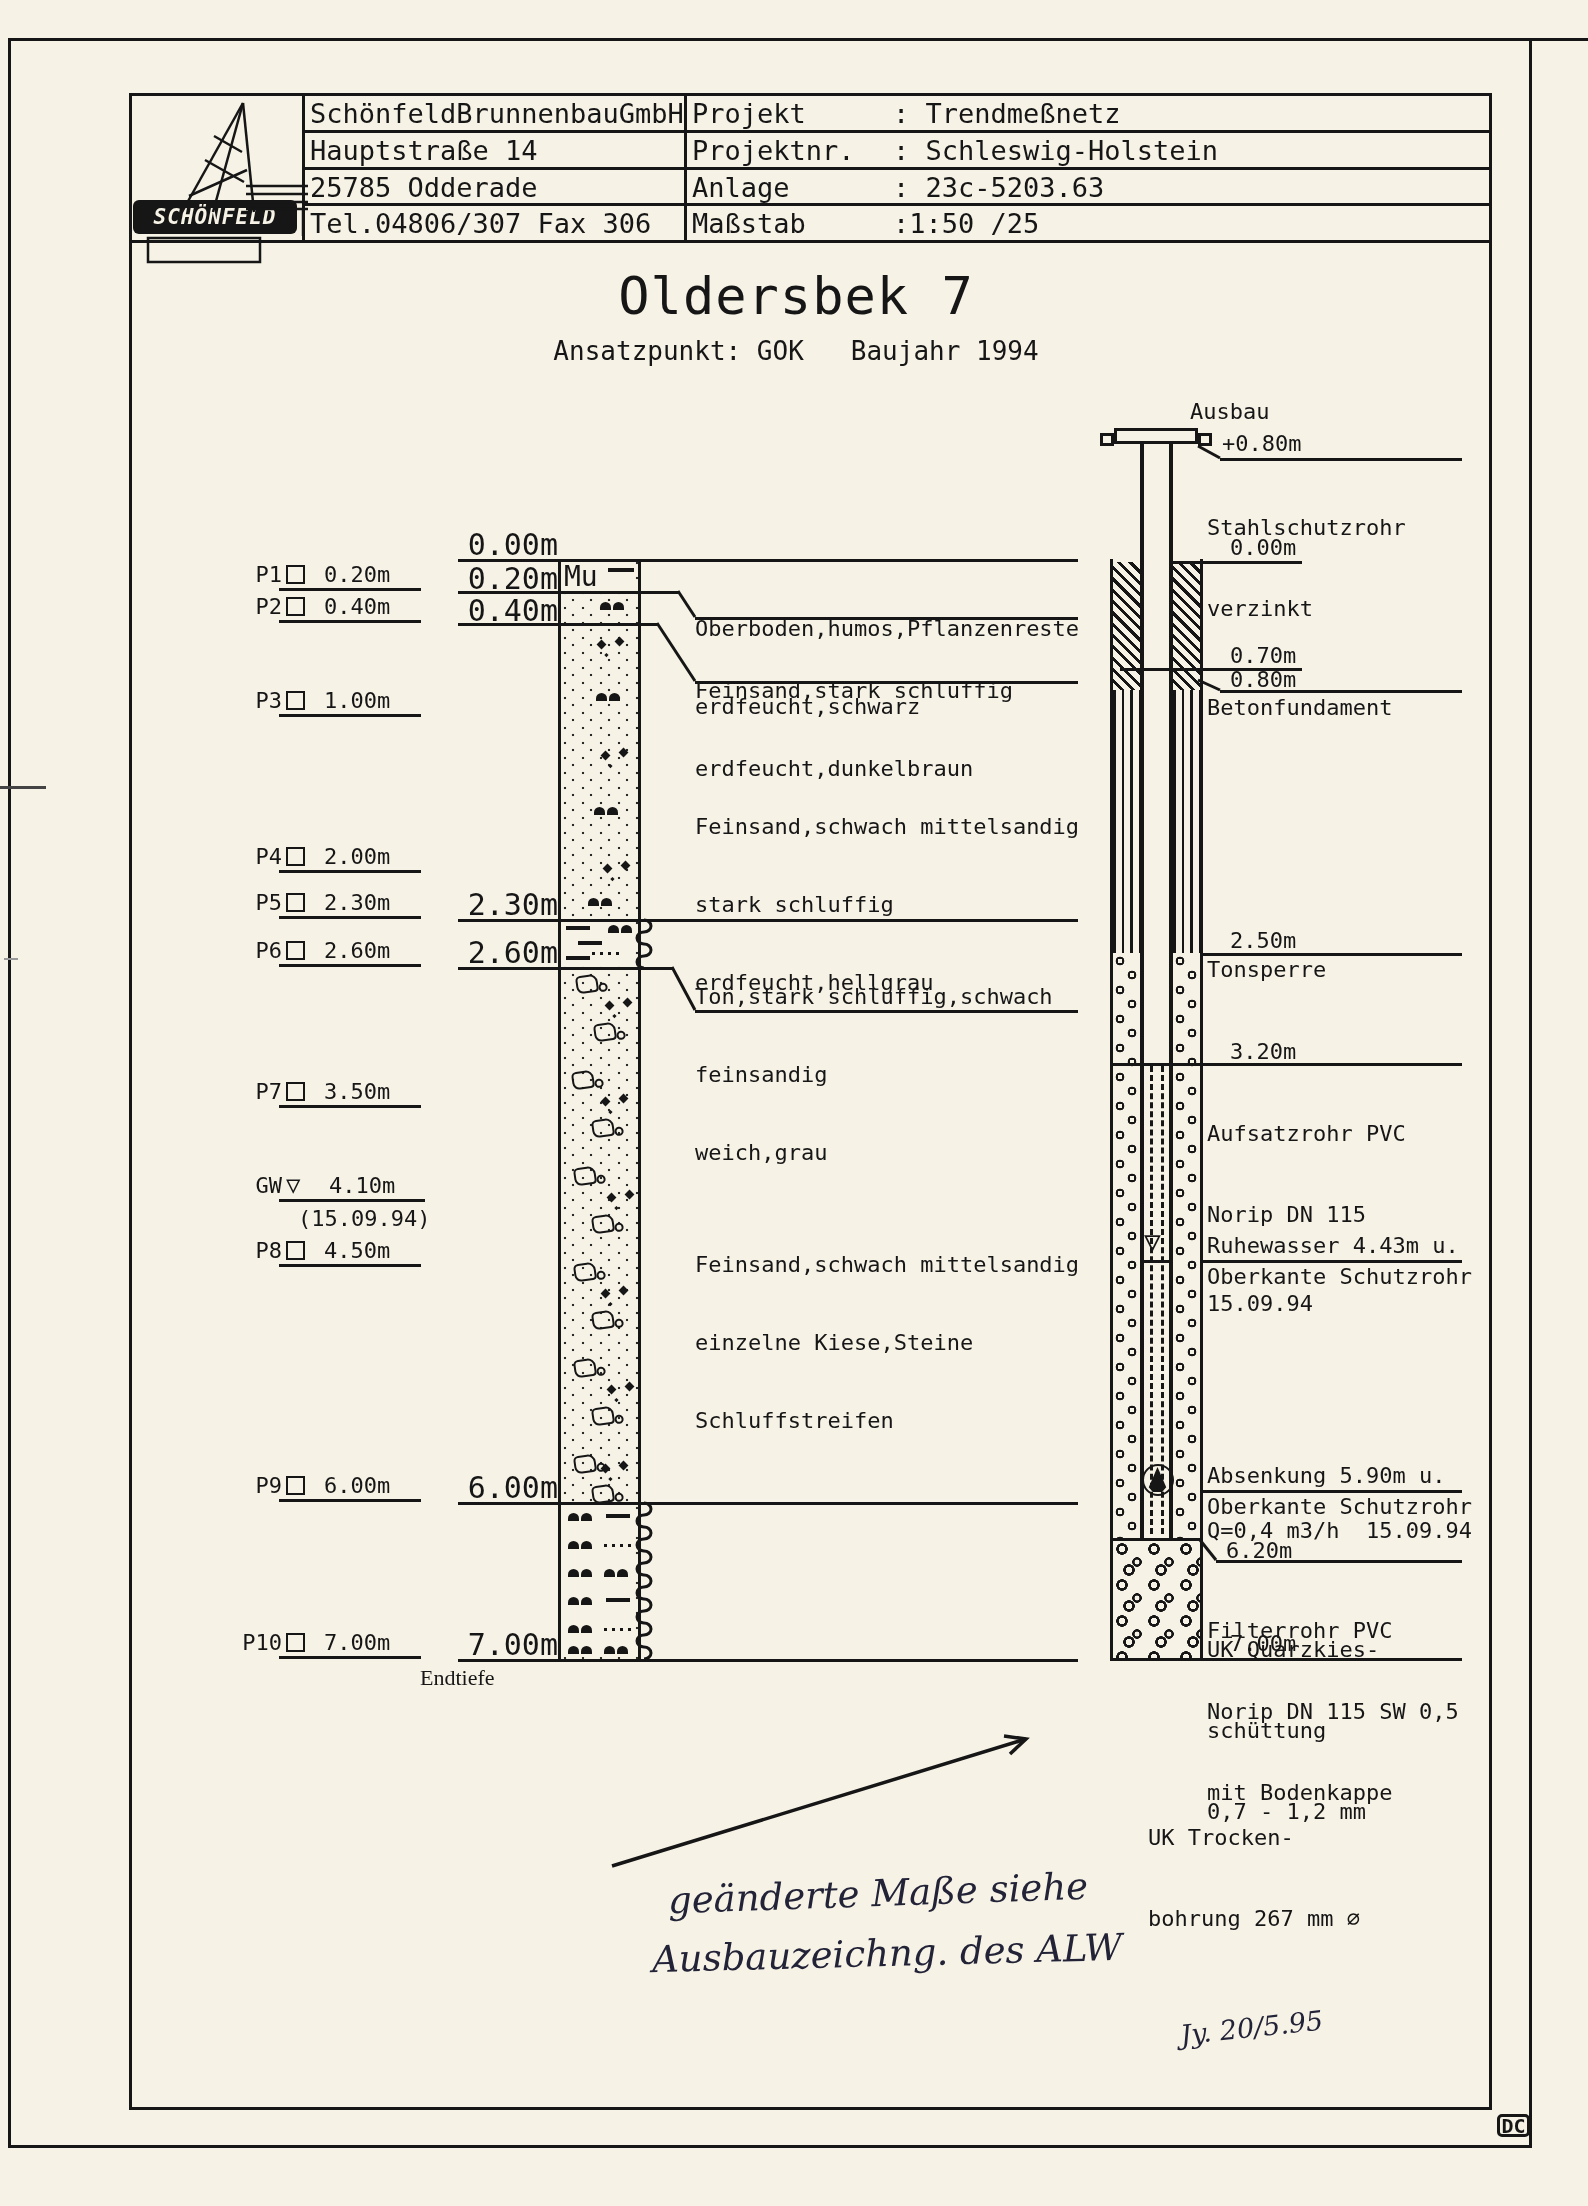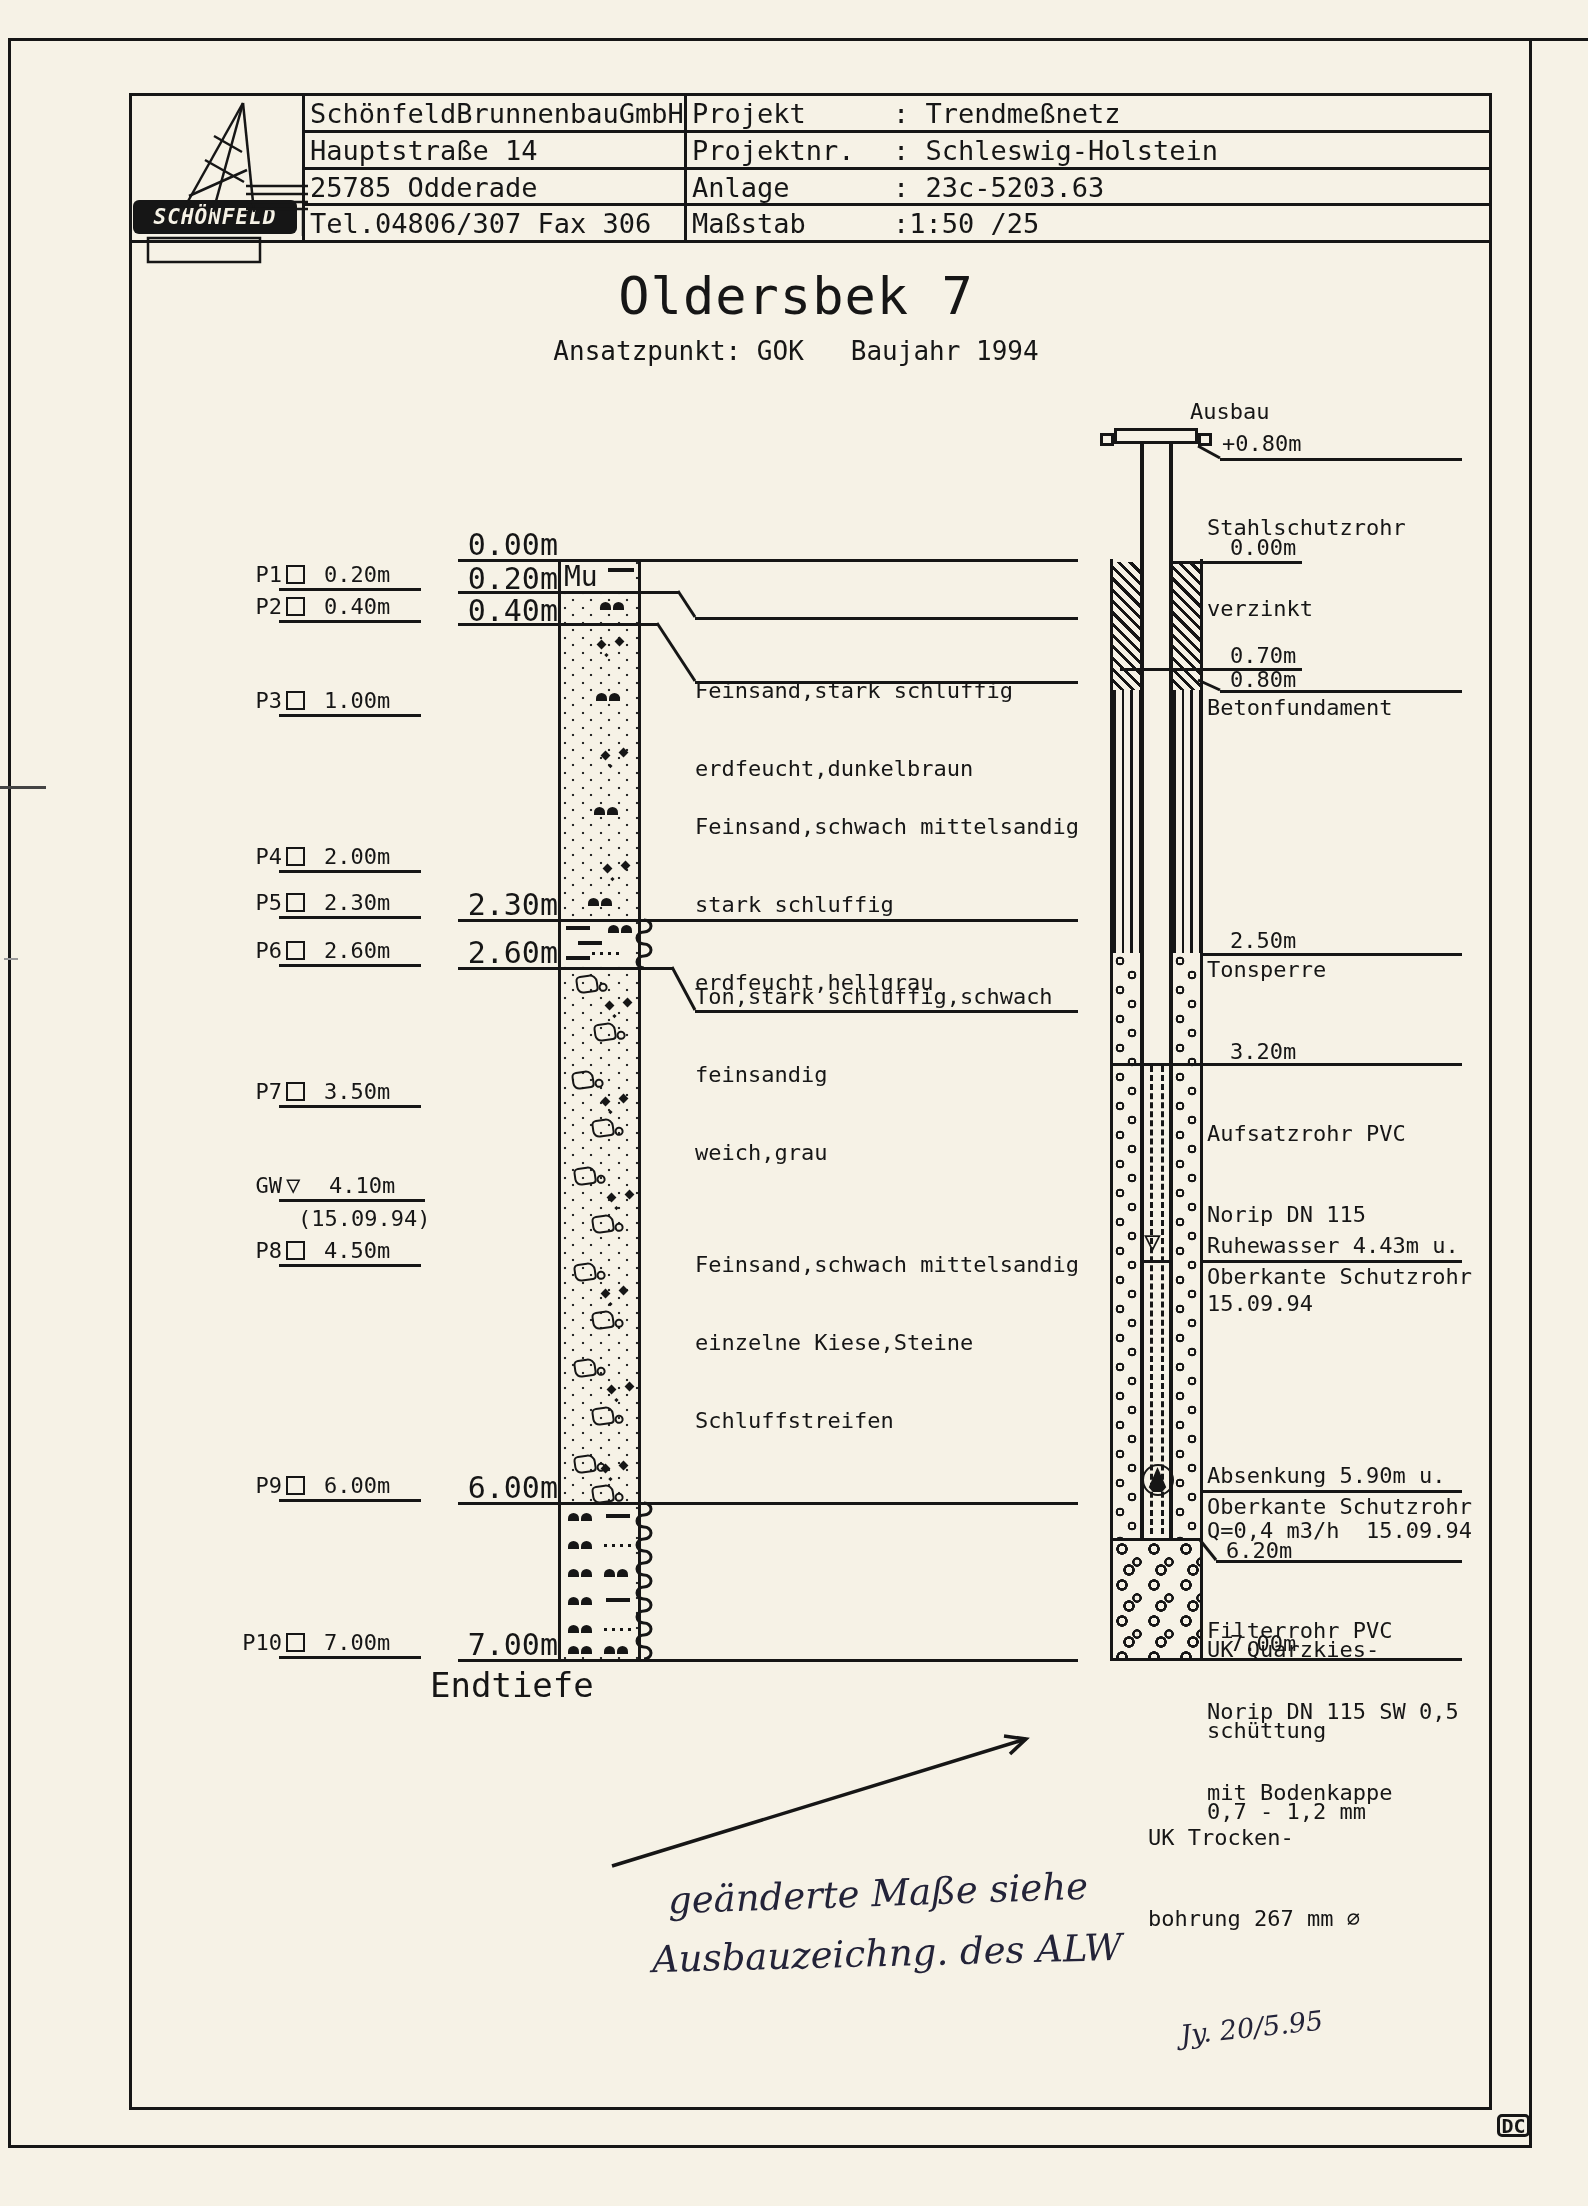--- a/index.html
+++ b/index.html
@@ -179,21 +179,21 @@
 
   <div class="mark" style="top:527px;">0.00m</div>
   <div class="mark" style="top:561px;">0.20m</div>
   <div class="mark" style="top:593px;">0.40m</div>
   <div class="mark" style="top:887px;">2.30m</div>
   <div class="mark" style="top:935px;">2.60m</div>
   <div class="mark" style="top:1470px;">6.00m</div>
   <div class="mark" style="top:1627px;">7.00m</div>
   <div class="txt" style="left:564px;top:560px;font-size:28px;">Mu</div>
   <div class="hl" style="left:608px;top:568px;width:26px;height:4px;"></div>
-  <div class="txt" style="left:430px;top:1665px;font-size:34px;">Endtiefe</div>
+  <div class="txt" style="left:420px;top:1665px;font-size:22px;font-family:Liberation Serif, serif;">Endtiefe</div>
 
   <div class="prow" style="top:562px;">
     <span class="pid">P1</span>
       <span class="psq"></span>
       <span class="pdepth">0.20m</span>
       <i class="pline"></i>
   </div>
   <div class="prow" style="top:594px;">
     <span class="pid">P2</span>
       <span class="psq"></span>
@@ -250,20 +250,24 @@
   </div>
 
   <div class="prow" style="top:1173px;">
     <span class="pid">GW</span>
     <span class="txt" style="left:44px;top:-2px;font-size:24px;">▽</span>
     <span class="pdepth" style="left:87px;">4.10m</span>
     <i class="pline" style="width:146px;"></i>
   </div>
   <div class="txt" style="left:298px;top:1206px;font-size:22px;">(15.09.94)</div>
 
+  <div class="desc" style="left:695px;top:564px;">
+    <div>Oberboden,humos,Pflanzenreste</div>
+    <div>erdfeucht,schwarz</div>
+  </div>
   <div class="desc" style="left:695px;top:626px;">
     <div>Feinsand,stark schluffig</div>
     <div>erdfeucht,dunkelbraun</div>
   </div>
   <div class="desc" style="left:695px;top:762px;">
     <div>Feinsand,schwach mittelsandig</div>
     <div>stark schluffig</div>
     <div>erdfeucht,hellgrau</div>
   </div>
   <div class="desc" style="left:695px;top:932px;">

